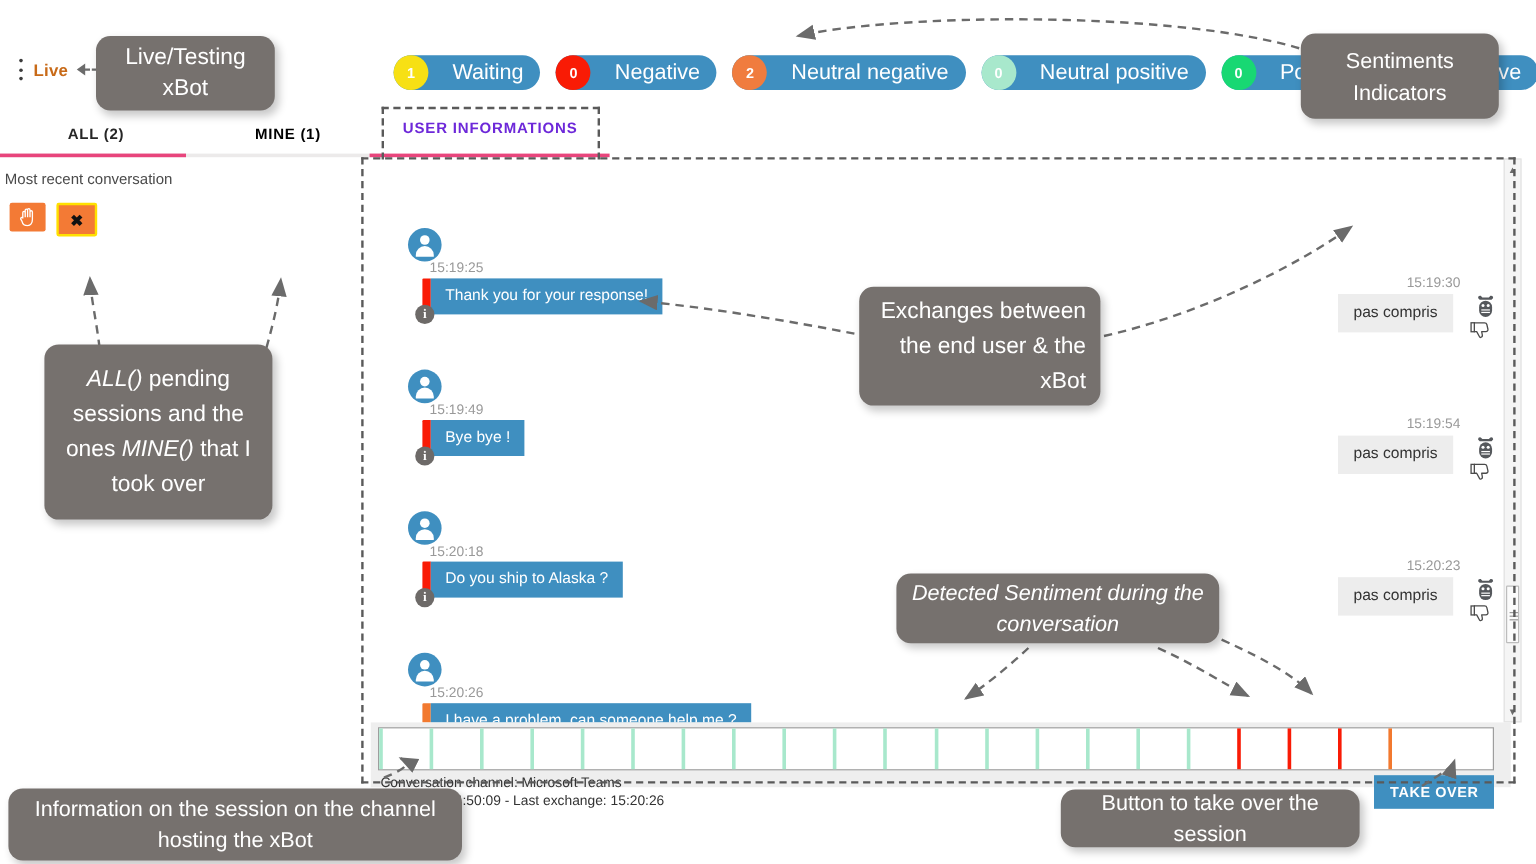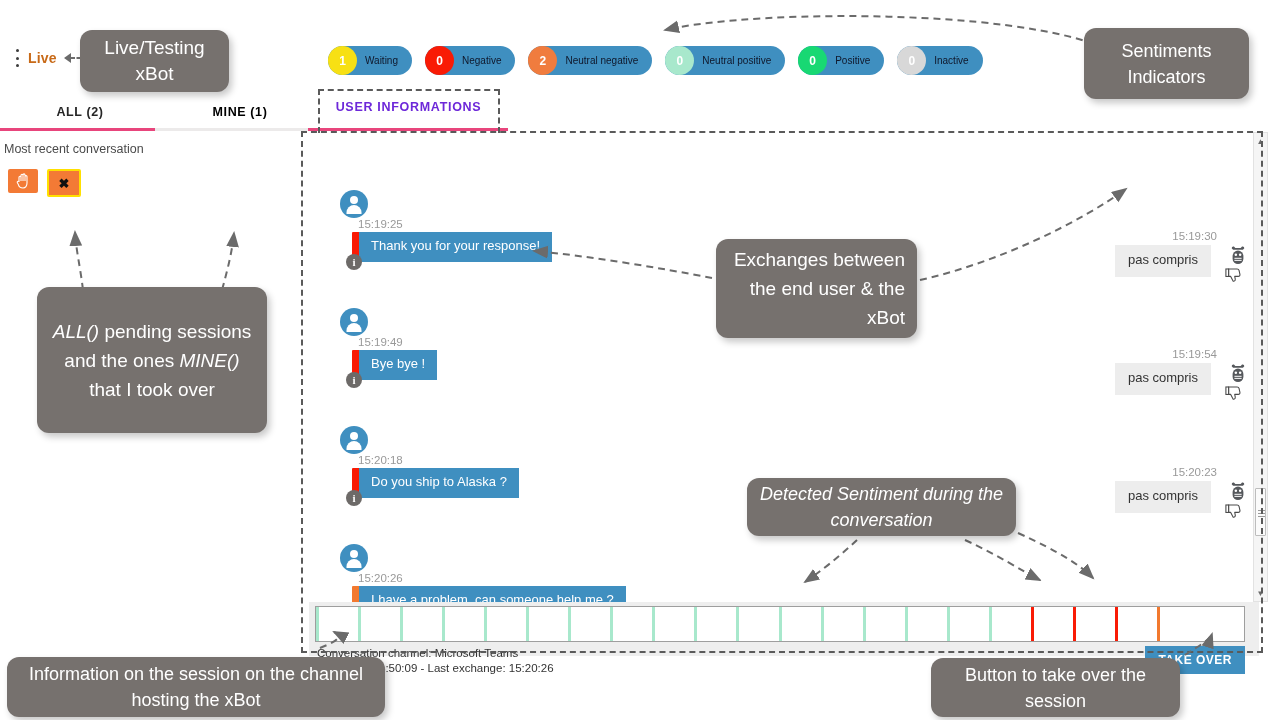--- a/index.html
+++ b/index.html
@@ -34,21 +34,21 @@
   .sbtn{width:30px;height:24px;border-radius:2px;display:flex;align-items:center;justify-content:center;}
   .sbtn.hand{background:#f37a35;}
   .sbtn.close{background:#f37a35;border:2px solid #ffe000;}
   .sbtn .x{color:#111;font-size:13px;font-weight:bold;line-height:1;}
 
   
   #chips{position:absolute;left:328px;top:46px;display:flex;gap:13px;align-items:center;}
   .chip{height:29px;border-radius:15px;background:#3f8fc0;display:flex;align-items:center;padding-right:14px;}
   .chip .bubble{width:29px;height:29px;border-radius:50%;display:flex;align-items:center;justify-content:center;
       font-size:12px;font-weight:bold;color:#fff;flex:none;}
-  .chip .ctext{color:#0f172a;font-size:10px;margin-left:8px;white-space:nowrap;}
+  .chip .ctext{color:#ffffff;font-size:18px;margin-left:20px;white-space:nowrap;}
 
   
   #panel{position:absolute;left:301px;top:86px;width:962px;height:570px;}
   .tabs-main{position:absolute;left:0;top:0;width:420px;height:48px;display:flex;}
   .tabs-main .tab{font-size:12.5px;font-weight:bold;letter-spacing:.7px;line-height:42px;color:#6d28d9;}
   .tabs-main .tab.t1{width:205px;text-align:center;color:#161616;}
   .tabs-main .tab.t2{width:215px;text-align:center;}
   .tabs-main-underline{position:absolute;left:7px;top:42px;width:200px;height:3px;background:#e8457c;}
 
   
@@ -94,25 +94,25 @@
   .dash{position:absolute;border:2px dashed #5a5a5a;box-sizing:border-box;}
   #dash-tab{left:318px;top:89px;width:182px;height:44px;border-bottom:none;}
   #dash-panel{left:301px;top:131px;width:962px;height:522px;}
 
   
   .callout{position:absolute;background:#76716e;color:#fff;border-radius:12px;text-align:center;
       box-shadow:3px 4px 7px rgba(0,0,0,.22);display:flex;align-items:center;justify-content:center;padding:6px 12px;box-sizing:border-box;}
   .callout span{display:block;width:100%;}
   .c-live{left:80px;top:30px;width:149px;height:62px;font-size:19px;line-height:26px;}
   .c-sent{left:1084px;top:28px;width:165px;height:71px;font-size:18px;line-height:26px;}
-  .c-all{left:37px;top:287px;width:230px;height:146px;font-size:19px;line-height:29px;}
+  .c-all{left:37px;top:287px;width:190px;height:146px;font-size:19px;line-height:29px;}
   .c-exch{left:716px;top:239px;width:201px;height:99px;font-size:19px;line-height:29px;text-align:right;}
   .c-det{left:747px;top:478px;width:269px;height:58px;font-size:18px;line-height:26px;font-style:italic;}
   .c-info{left:7px;top:657px;width:378px;height:60px;font-size:18px;line-height:26px;}
-  .c-btn{left:931px;top:658px;width:249px;height:59px;font-size:18px;line-height:26px;}
+  .c-btn{left:884px;top:658px;width:249px;height:48px;font-size:18px;line-height:26px;}
 
   svg.ann{position:absolute;left:0;top:0;width:1280px;height:720px;pointer-events:none;}
 </style>
 </head>
 <body>
 
 <div id="sidebar">
 
   <div class="live-row">
     <div class="kebab">

